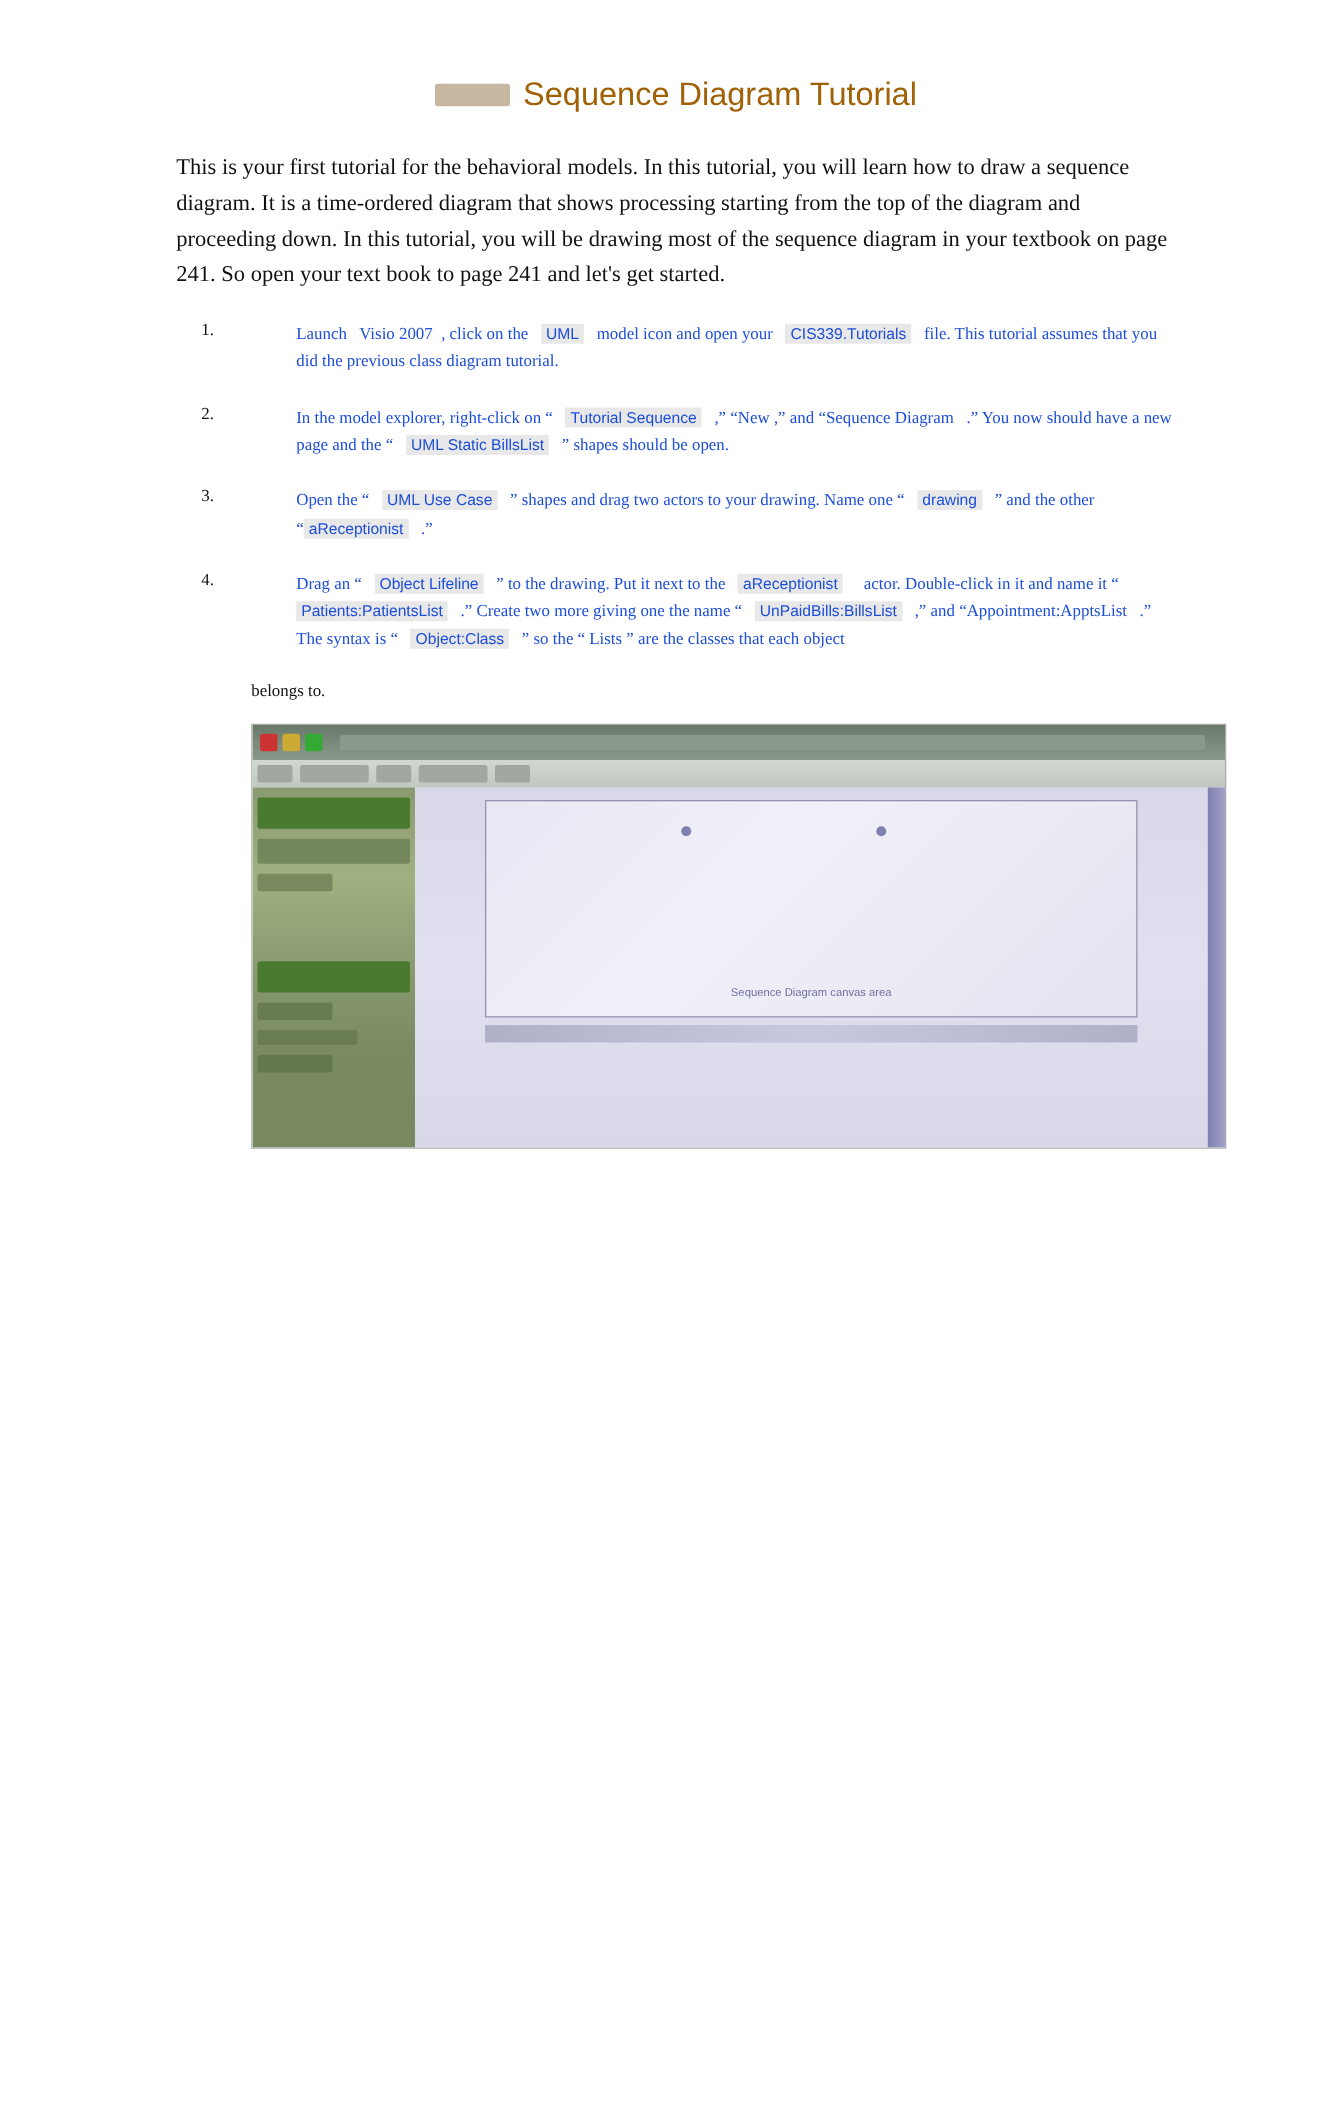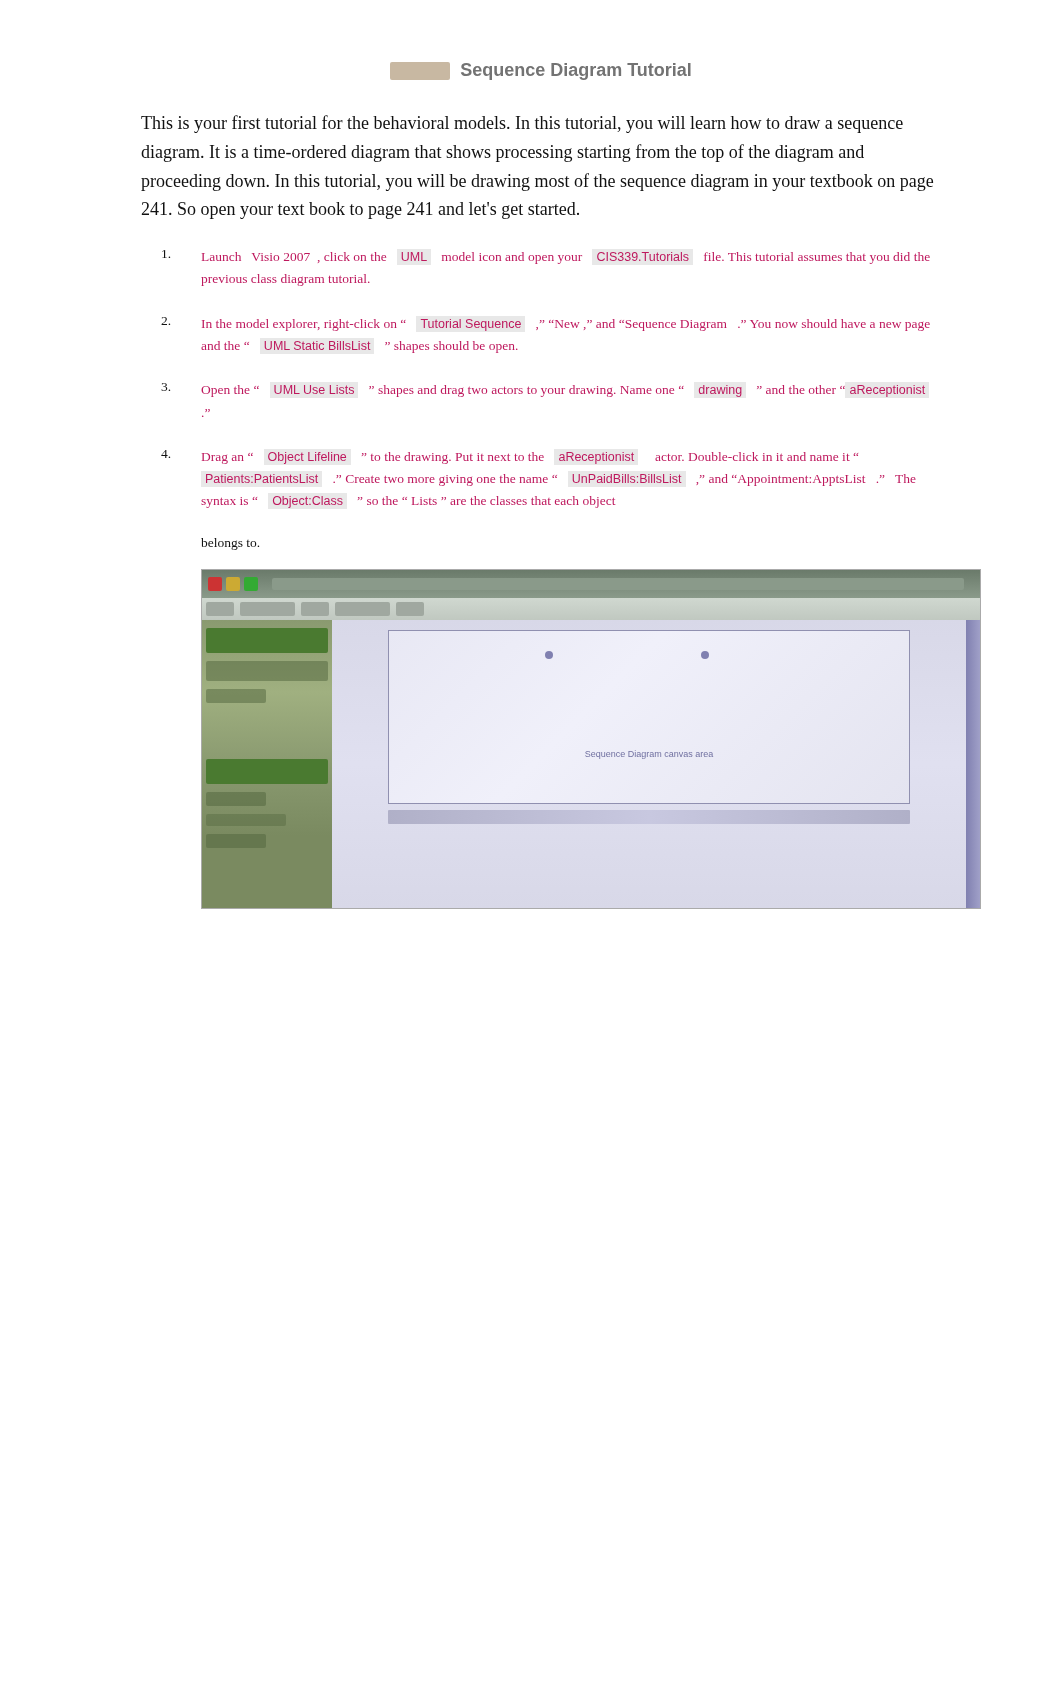--- a/index.html
+++ b/index.html
@@ -26,23 +26,23 @@
     }
     .title-icon {
       width: 60px;
       height: 18px;
       background: #c8b8a2;
       border-radius: 2px;
       display: inline-block;
     }
     .title-text {
       font-family: Arial, Helvetica, sans-serif;
-      font-size: 18px;
-      font-weight: bold;
-      color: #737373;
+      font-size: 26px;
+      font-weight: normal;
+      color: #a16207;
     }
     .intro-text {
       font-size: 18px;
       line-height: 1.6;
       margin-bottom: 22px;
       color: #111;
     }
     .steps-list {
       list-style: none;
       padding: 0;
@@ -55,22 +55,23 @@
       padding-left: 20px;
     }
     .step-num {
       min-width: 28px;
       font-size: 13.5px;
       color: #111;
     }
     .step-content {
       font-size: 13.5px;
       line-height: 1.65;
-      color: #be185d;
+      color: #1d4ed8;
       flex: 1;
+      margin-left: 36px;
     }
     .highlight {
       background: #e8e8e8;
       padding: 1px 4px;
       font-family: Arial, sans-serif;
       font-size: 12.5px;
     }
     .belongs-to {
       font-size: 13.5px;
       margin-top: 20px;
@@ -212,21 +213,21 @@
     <li>
       <span class="step-num">2.</span>
       <span class="step-content">
         In the model explorer, right-click on “ &nbsp; <span class="highlight">Tutorial Sequence</span> &nbsp; ,” “New ,” and “Sequence Diagram &nbsp; .” You now should have a new page and the “ &nbsp; <span class="highlight">UML Static BillsList</span> &nbsp; ” shapes should be open.
       </span>
     </li>
 
     <li>
       <span class="step-num">3.</span>
       <span class="step-content">
-        Open the “ &nbsp; <span class="highlight">UML Use Lists</span> &nbsp; ” shapes and drag two actors to your drawing. Name one “ &nbsp; <span class="highlight">drawing</span> &nbsp; ” and the other “<span class="highlight">aReceptionist</span> &nbsp; .”
+        Open the “ &nbsp; <span class="highlight">UML Use Case</span> &nbsp; ” shapes and drag two actors to your drawing. Name one “ &nbsp; <span class="highlight">drawing</span> &nbsp; ” and the other “<span class="highlight">aReceptionist</span> &nbsp; .”
       </span>
     </li>
 
     <li>
       <span class="step-num">4.</span>
       <span class="step-content">
         Drag an “ &nbsp; <span class="highlight">Object Lifeline</span> &nbsp; ” to the drawing. Put it next to the &nbsp; <span class="highlight">aReceptionist</span> &nbsp; &nbsp; actor. Double-click in it and name it “ <span class="highlight">Patients:PatientsList</span> &nbsp; .” Create two more giving one the name “ &nbsp; <span class="highlight">UnPaidBills:BillsList</span> &nbsp; ,” and “Appointment:ApptsList &nbsp; .” &nbsp; The syntax is “ &nbsp; <span class="highlight">Object:Class</span> &nbsp; ” so the “ Lists ” are the classes that each object
       </span>
     </li>
 
@@ -262,21 +263,21 @@
           <div class="ss-sidebar-item green"></div>
           <div class="ss-sidebar-item small"></div>
           <div class="ss-sidebar-item" style="width:80px;height:12px;background:rgba(80,100,60,0.4);"></div>
           <div class="ss-sidebar-item small"></div>
         </div>
 
         <div class="ss-main">
           <div class="ss-canvas">
             <div class="ss-canvas-dot" style="top:20px;left:30%;"></div>
             <div class="ss-canvas-dot" style="top:20px;left:60%;"></div>
-            <div style="position:absolute;bottom:44px;left:50%;transform:translateX(-50%);font-size:9px;color:#7070a0;font-family:Arial,sans-serif;white-space:nowrap;">Sequence Diagram canvas area</div>
+            <div style="position:absolute;bottom:14px;left:50%;transform:translateX(-50%);font-size:9px;color:#7070a0;font-family:Arial,sans-serif;white-space:nowrap;">Sequence Diagram canvas area</div>
           </div>
 
           <div style="width:85%;height:14px;background:linear-gradient(to right,#b0b0c8,#c8c8e0,#b0b0c8);margin-top:6px;border-radius:1px;"></div>
         </div>
 
         <div class="ss-right-border"></div>
       </div>
 
       <div class="ss-bottom-bar">
         

